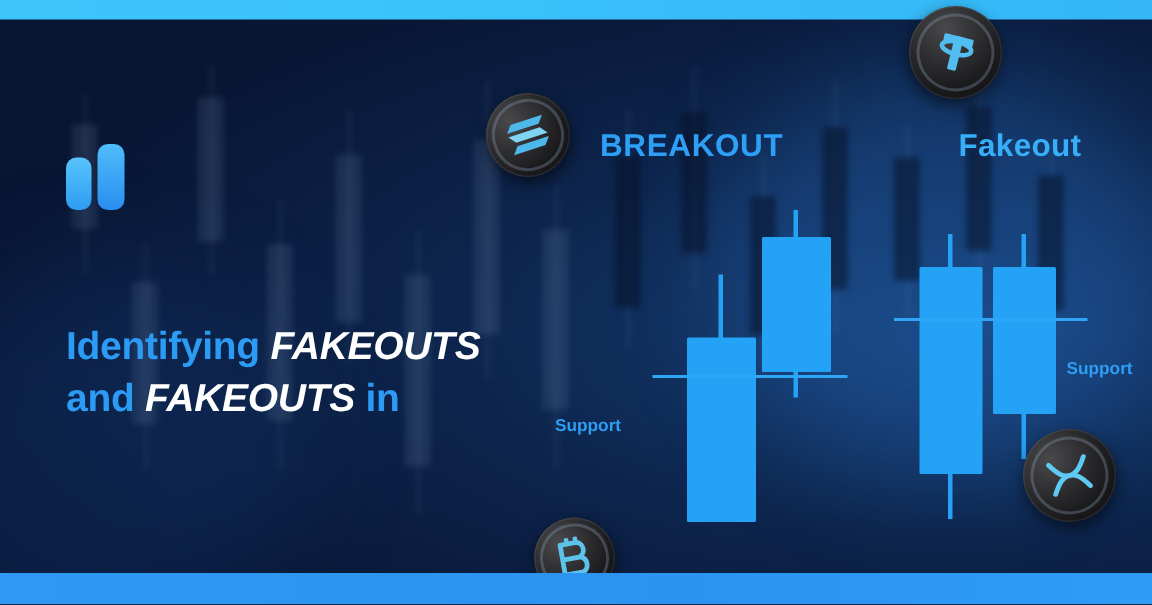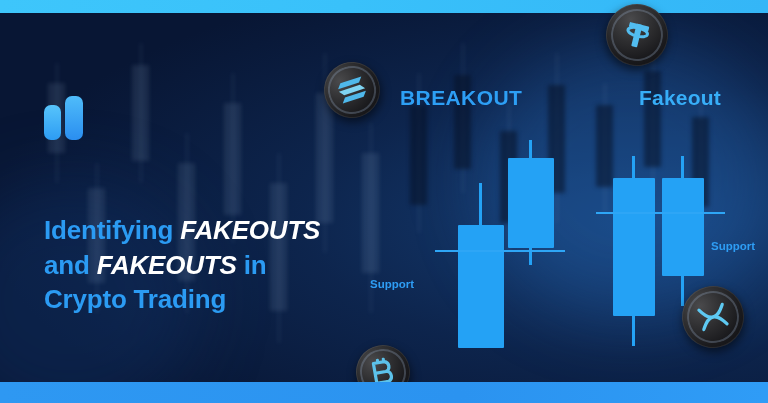--- a/index.html
+++ b/index.html
@@ -149,21 +149,20 @@
   <div class="logo">
     <div class="logo-mark">
       <div class="logo-bar a"></div>
       <div class="logo-bar b"></div>
     </div>
   </div>
 
   <div class="headline">
     <span>Identifying </span><em>FAKEOUTS</em><br>
     <span>and </span><em>FAKEOUTS</em><span> in</span><br>
-    <span>Crypto Trading</span>
   </div>
 
   <div class="coin" style="left:324px;top:62px;width:56px;height:56px;transform:rotate(-18deg);">
     <div class="rim"></div>
     <svg width="30" height="26" viewBox="0 0 30 26" aria-hidden="true">
       <path d="M6 3 L28 3 L24 8 L2 8 Z" fill="#4fb8ea"></path>
       <path d="M2 10.5 L24 10.5 L28 15.5 L6 15.5 Z" fill="#7fd4f2"></path>
       <path d="M6 18 L28 18 L24 23 L2 23 Z" fill="#4fb8ea"></path>
     </svg>
   </div>

